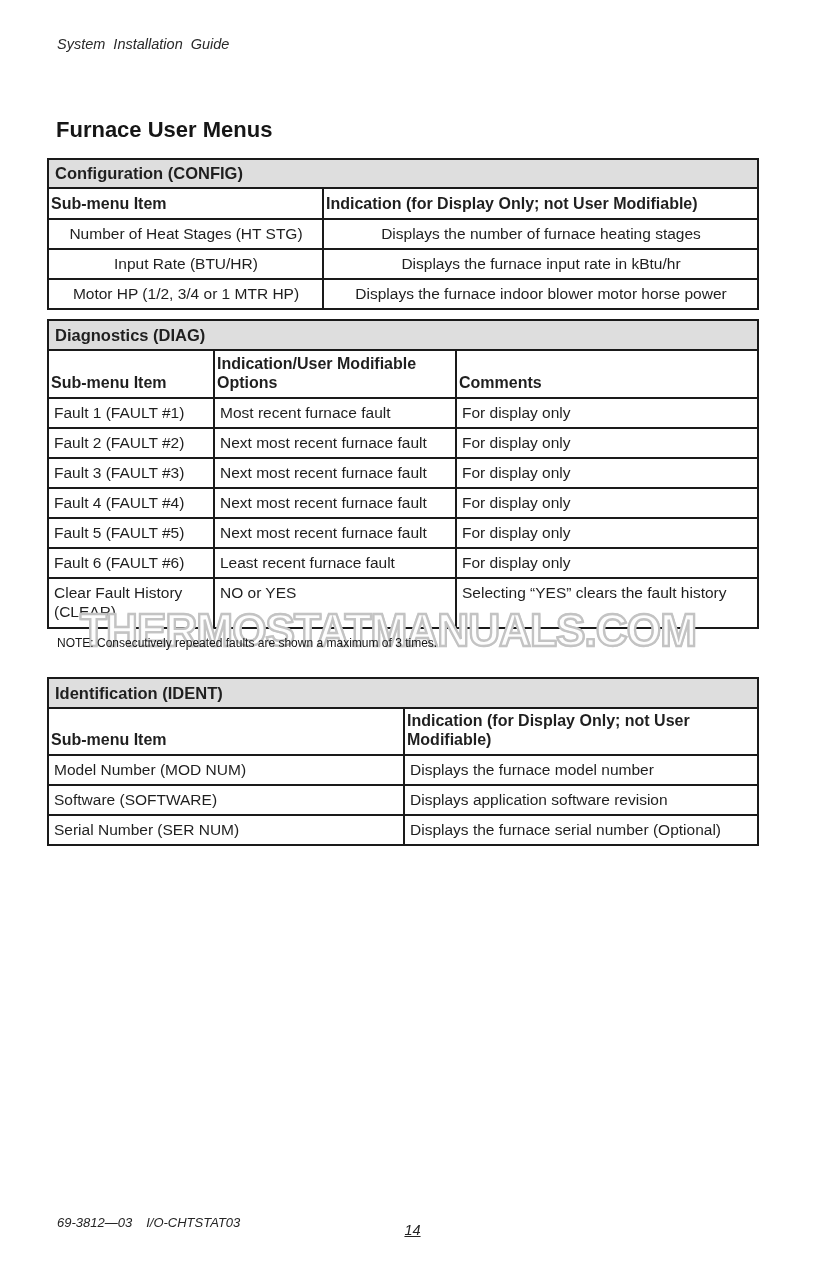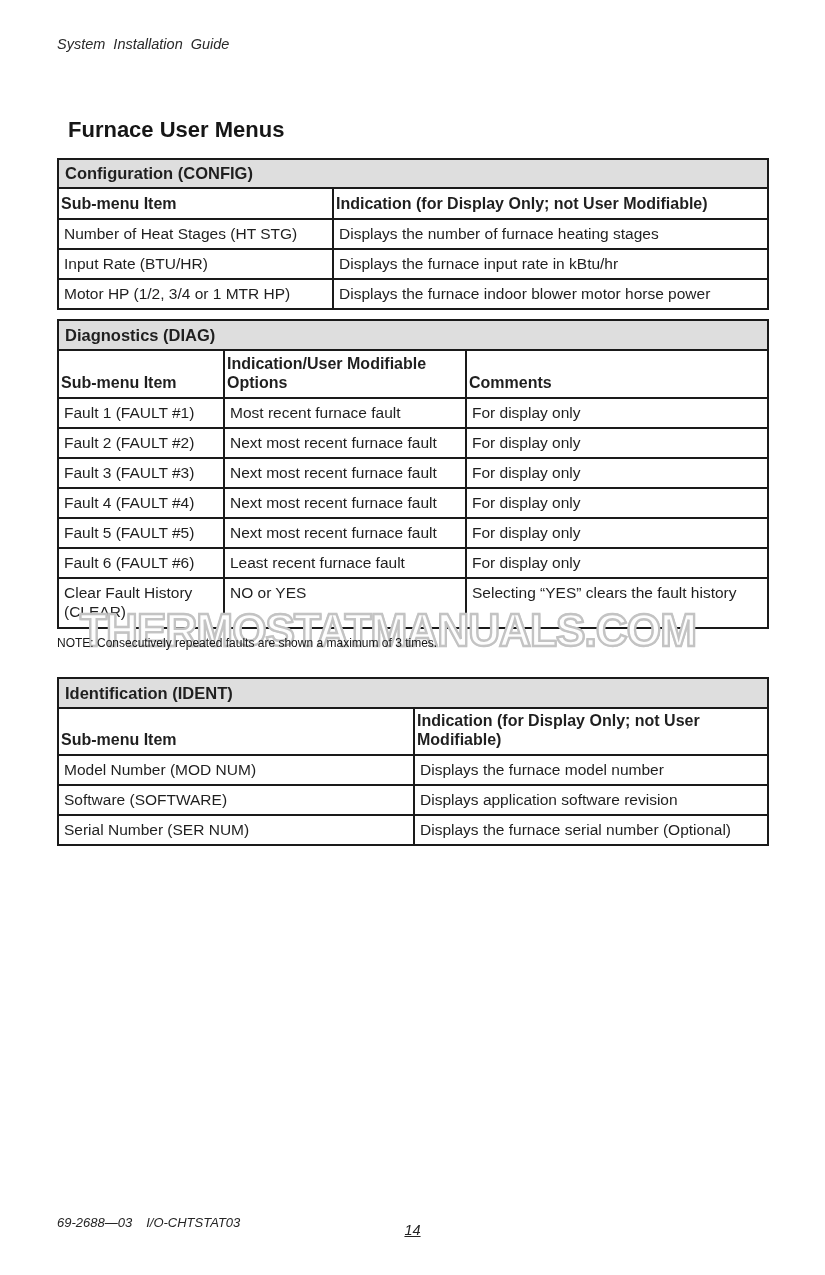--- a/index.html
+++ b/index.html
@@ -18,30 +18,30 @@
     left: 57px;
     top: 36px;
     font-size: 14.5px;
     font-style: italic;
     word-spacing: 4px;
     color: #2a2a2a;
   }
 
   .page-title {
     position: absolute;
-    left: 68px;
+    left: 56px;
     top: 117px;
     font-size: 22px;
     font-weight: bold;
     color: #161616;
   }
 
   table.doc-table {
     position: absolute;
-    left: 57px;
+    left: 47px;
     width: 710px;
     border-collapse: collapse;
     table-layout: fixed;
     font-size: 15.5px;
     color: #1f1f1f;
     padding-left: 40px;
   }
   table.doc-table th,
   table.doc-table td {
     border: 2px solid #1a1a1a;
@@ -68,21 +68,21 @@
     text-align: left;
     vertical-align: top;
     padding: 4px 4px 2px 5px;
     line-height: 19px;
   }
   .nowrap { white-space: nowrap; }
 
   #config-table { top: 158px; }
   #config-table .tbl-title-cell { height: 23px; }
   #config-table .col-header { height: 22px; }
-  #config-table .data-cell  { height: 22px; }
+  #config-table .data-cell  { height: 22px; text-align: center; }
 
   #diag-table { top: 319px; }
   #diag-table .col-header { height: 39px; }
   #diag-table .data-cell  { height: 22px; }
   #diag-table tr.tall .data-cell { height: 42px; }
 
   #ident-table { top: 677px; }
   #ident-table .col-header { height: 38px; }
   #ident-table .data-cell  { height: 22px; }
 
@@ -249,17 +249,17 @@
       <td class="data-cell nowrap">Displays application software revision</td>
     </tr>
     <tr>
       <td class="data-cell nowrap">Serial Number (SER NUM)</td>
       <td class="data-cell nowrap">Displays the furnace serial number (Optional)</td>
     </tr>
   </tbody>
     </table>
 
   <div class="footer-left">
-    <span class="doc-number">69-2688—03</span><span class="doc-code">I/O-CHTSTAT03</span>
+    <span class="doc-number">69-3812—03</span><span class="doc-code">I/O-CHTSTAT03</span>
   </div>
   <div class="footer-page">14</div>
 
 </div>
 
 </body></html>

